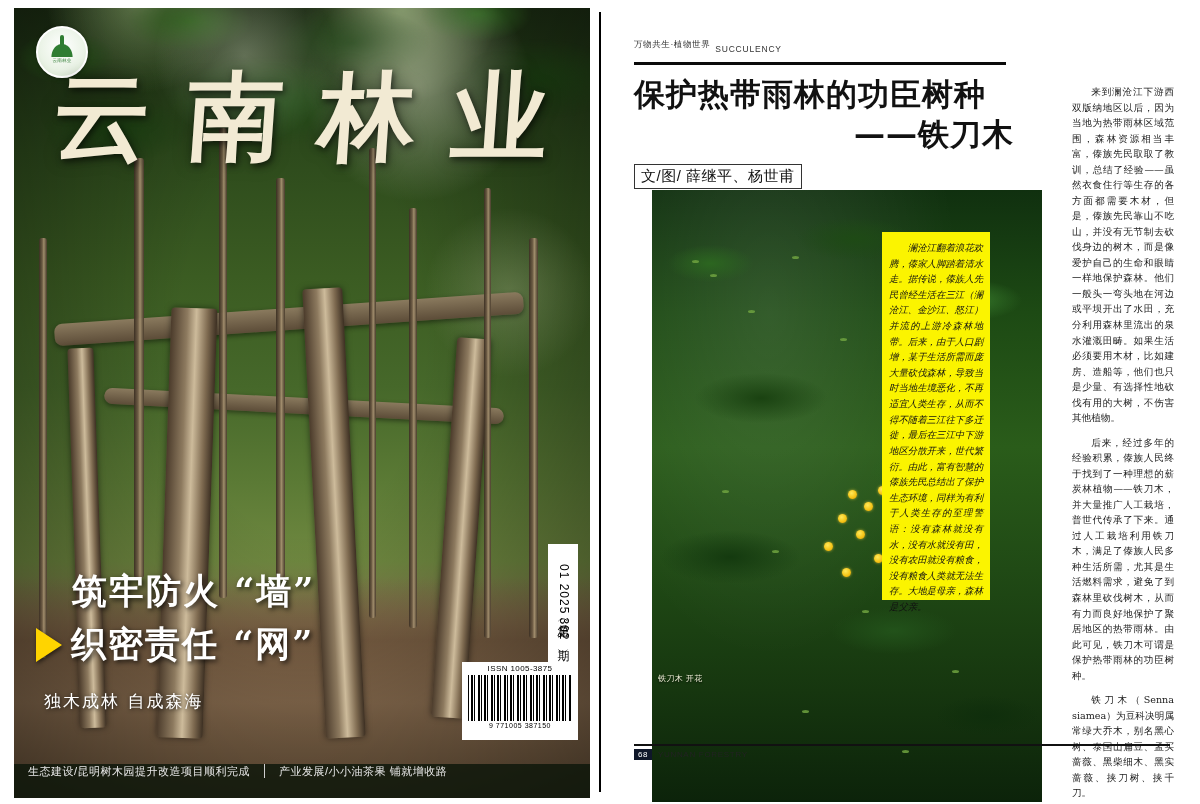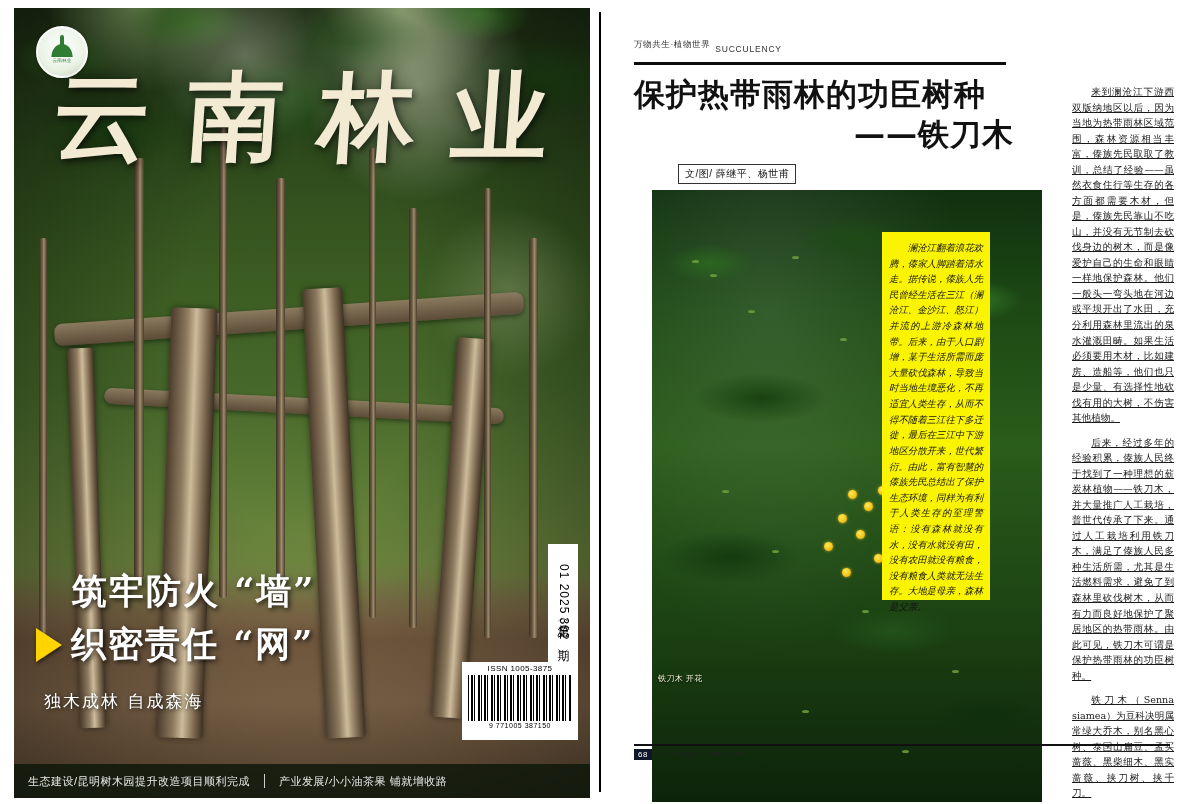--- a/index.html
+++ b/index.html
@@ -172,21 +172,21 @@
   }
   .issue-tab span {
     writing-mode: vertical-rl; font-size: 12px; color:#000; letter-spacing:1px;
     font-family: "Liberation Sans", sans-serif;
   }
 
   
   .cover-strip {
     position: absolute; left: 0; bottom: 0; width: 100%; height: 34px;
     background: rgba(12,22,10,.82);
-    display: flex; align-items: center; color: #e9e9e9;
+    display: flex; color: #e9e9e9;
     font-size: 11px; letter-spacing: .5px;
   }
   .cover-strip .seg { padding: 0 14px; white-space: nowrap; }
   .cover-strip .sep { width:1px; height:14px; background:#cfcfcf; }
 
   
   .gutter {
     position: absolute; left: 599px; top: 12px; width: 2px; height: 780px;
     background: #000;
   }
@@ -211,36 +211,36 @@
     font-weight: 700; color: #111;
     font-size: 31px; line-height: 1.28; letter-spacing: 1px;
     width: 380px;
   }
   .art-title .l2 { display:block; text-align: right; }
   .art-byline {
     margin-top: 10px;
     display: inline-block;
     border: 1px solid #333;
     padding: 2px 6px;
-    font-size: 10px; color: #111; letter-spacing: .5px; margin-left: 44px;
+    font-size: 15px; color: #111; letter-spacing: .5px;
   }
 
   
   .art-body {
     position: absolute; left: 22px; top: 62px;
     width: 540px; height: 700px;
   }
   
   .col-right {
     position: absolute; right: 0; top: 12px; width: 102px;
     font-size: 9.6px; line-height: 1.62; color: #1a1a1a;
     text-align: justify;
     font-family: "DejaVu Serif", serif;
   }
-  .col-right p { margin: 0 0 9px 0; text-indent: 2em; text-decoration: underline; }
+  .col-right p { margin: 0 0 9px 0; text-indent: 2em; }
 
   
   .lead-box {
     position: absolute; left: 248px; top: 160px;
     width: 108px; height: 368px;
     background: #fbf400;
     padding: 8px 7px;
     font-size: 9.4px; line-height: 1.66; color: #111;
     text-align: justify;
     font-family: "DejaVu Serif", serif;

